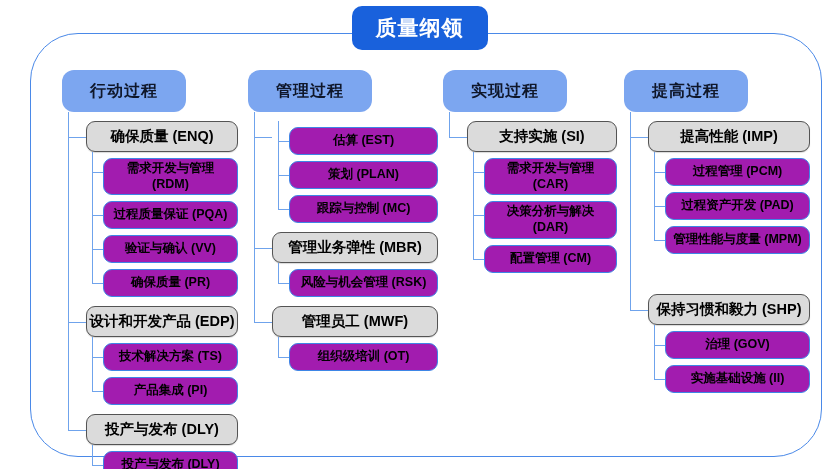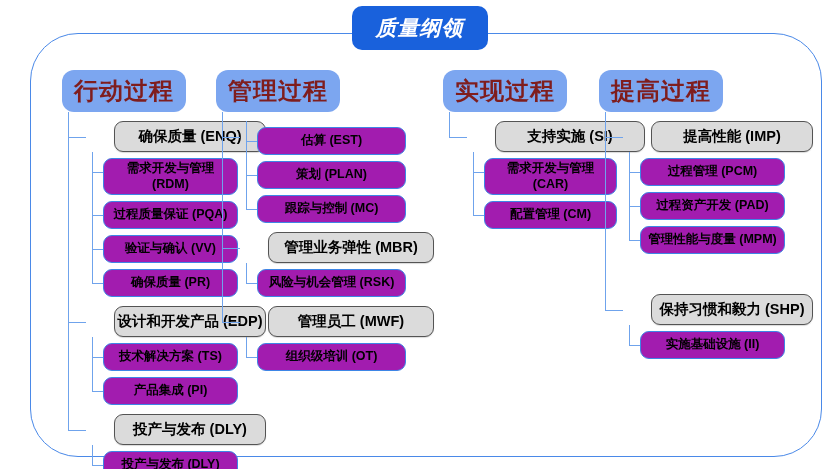--- a/index.html
+++ b/index.html
@@ -22,35 +22,35 @@
   
   .frame{
     position:absolute;left:30px;top:33px;width:792px;height:424px;
     border:1.5px solid var(--frame-border);border-radius:48px;background:#fff;
   }
 
   
   .title{
     position:absolute;left:50%;top:6px;transform:translateX(-50%);
     background:var(--title-bg);color:#fff;font-weight:bold;font-size:21px;
-    padding:8px 24px;border-radius:10px;z-index:3;letter-spacing:1px;white-space:nowrap;font-style:italic;
+    padding:8px 24px;border-radius:10px;z-index:3;letter-spacing:1px;white-space:nowrap;
   }
 
   
   .col{position:absolute;top:70px;z-index:2;}
   .c1{left:60px;width:178px;}
-  .c2{left:214px;width:192px;}
+  .c2{left:246px;width:192px;}
   .c3{left:441px;width:176px;}
-  .c4{left:597px;width:188px;}
+  .c4{left:622px;width:188px;}
 
   .col-header{
     width:124px;height:42px;margin-left:2px;
-    background:var(--header-bg);color:#7f1d1d;border-radius:12px;
+    background:var(--header-bg);color:#0f172a;border-radius:12px;
     display:flex;align-items:center;justify-content:center;
-    font-size:24px;font-weight:bold;letter-spacing:1px;white-space:nowrap;
+    font-size:16px;font-weight:bold;letter-spacing:1px;white-space:nowrap;
   }
 
   
   ul.groups{list-style:none;position:relative;padding-left:26px;}
   ul.groups>li{position:relative;padding-top:9px;}
   ul.groups>li::before{
     content:"";position:absolute;left:-18px;top:0;bottom:0;width:0;
     border-left:1.5px solid var(--line);
   }
   ul.groups>li:last-child::before{bottom:auto;height:25px;}
@@ -60,21 +60,21 @@
   }
   ul.groups>li.gap-lg{padding-top:40px;}
   ul.groups>li.gap-lg::after{top:56px;}
   ul.groups>li.gap-lg:last-child::before{height:56px;}
 
   .gbox{
     min-height:31px;width:100%;
     background:var(--gray-fill);border:1.7px solid var(--gray-border);border-radius:9px;
     display:flex;align-items:center;justify-content:center;text-align:center;
     font-size:14.5px;font-weight:bold;color:#000;padding:2px 4px;
-    box-shadow:0 1px 1px rgba(0,0,0,.15);white-space:nowrap;margin-left:28px;
+    box-shadow:0 1px 1px rgba(0,0,0,.15);white-space:nowrap;
   }
 
   
   ul.children{list-style:none;position:relative;padding-left:17px;}
   ul.children>li{position:relative;padding-top:6px;}
   ul.children>li::before{
     content:"";position:absolute;left:-11px;top:0;bottom:0;width:0;
     border-left:1.5px solid var(--line);
   }
   ul.children>li:last-child::before{bottom:auto;height:20px;}
@@ -178,20 +178,23 @@
   <div class="col c3">
     <div class="col-header">实现过程</div>
     <ul class="groups">
       <li>
         <div class="gbox">支持实施 (SI)</div>
         <ul class="children">
           <li>
               <div class="cbox">需求开发与管理 (CAR)</div>
             </li>
           <li>
+              <div class="cbox">决策分析与解决 (DAR)</div>
+            </li>
+          <li>
               <div class="cbox">配置管理 (CM)</div>
             </li>
         </ul>
       </li>
     </ul>
   </div>
 
   <div class="col c4">
     <div class="col-header">提高过程</div>
     <ul class="groups">
@@ -206,20 +209,23 @@
             </li>
           <li>
               <div class="cbox">管理性能与度量 (MPM)</div>
             </li>
         </ul>
       </li>
       <li class="gap-lg">
         <div class="gbox">保持习惯和毅力 (SHP)</div>
         <ul class="children">
           <li>
+              <div class="cbox">治理 (GOV)</div>
+            </li>
+          <li>
               <div class="cbox">实施基础设施 (II)</div>
             </li>
         </ul>
       </li>
     </ul>
   </div>
 
 </div>
 
 </body></html>

